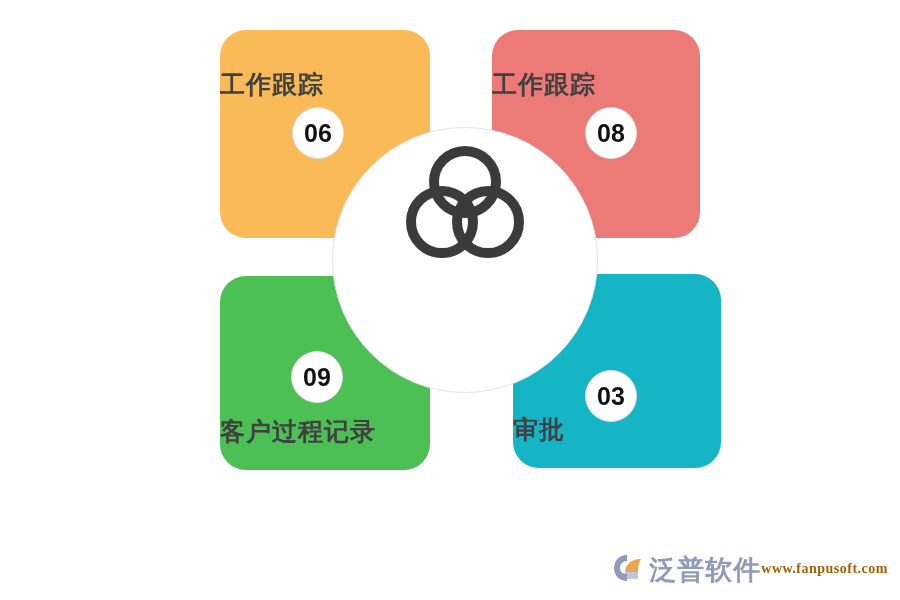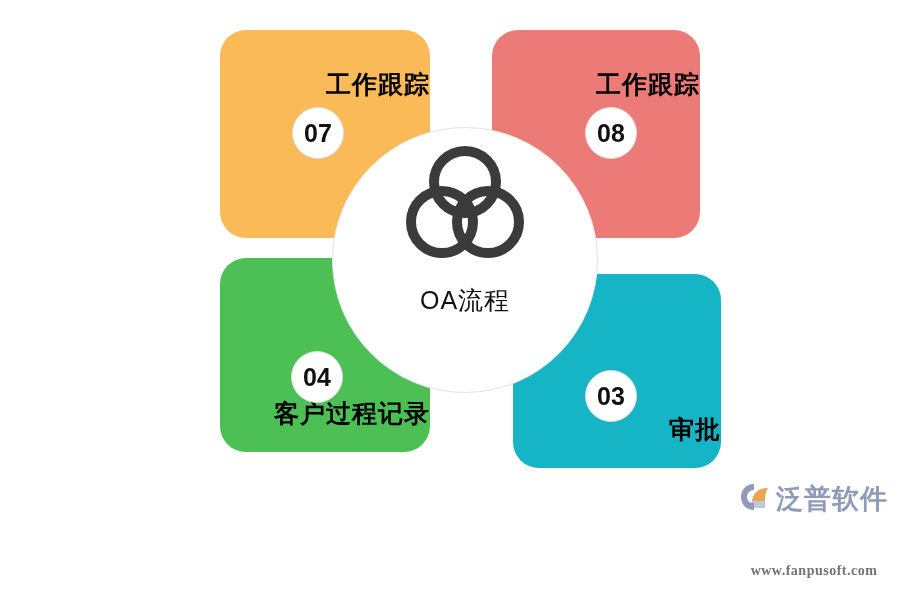--- a/index.html
+++ b/index.html
@@ -12,30 +12,30 @@
   #stage { position:relative; width:900px; height:600px; background:#ffffff; }
 
   
   .card {
     position:absolute;
     border-radius:26px;
     overflow:hidden;
   }
   #card-01 { left:220px; top:30px;  width:210px; height:208px; background:#FABA57; }
   #card-02 { left:492px; top:30px;  width:208px; height:208px; background:#EC7A77; }
-  #card-04 { left:220px; top:258px; width:210px; height:194px; background:#4CBF55; }
+  #card-04 { left:220px; top:276px; width:210px; height:194px; background:#4CBF55; }
   #card-03 { left:513px; top:274px; width:208px; height:194px; background:#15B5C6; }
 
   .card-title {
     position:absolute;
     width:100%;
-    text-align:right;
+    text-align:left;
     font-size:25px;
     font-weight:bold;
-    color:#000000;
+    color:#404040;
     letter-spacing:1px;
     white-space:nowrap;
   }
   #card-01 .card-title,
   #card-02 .card-title { top:38px; }
   #card-04 .card-title,
   #card-03 .card-title { bottom:22px; }
 
   
   .badge {
@@ -75,39 +75,38 @@
     margin-top:22px;
     font-size:25px;
     font-weight:normal;
     color:#111111;
     letter-spacing:1px;
   }
 
   
   #watermark {
     position:absolute;
-    right:12px; bottom:21px;
+    right:12px; bottom:12px;
     display:flex;
-    flex-direction:column;
+    flex-direction:row;
     align-items:center;
     z-index:6;
-    gap:48px;
   }
   #wm-row { display:flex; align-items:center; gap:4px; }
   #wm-name {
     font-size:27px;
     font-weight:bold;
     color:#8f9bb8;
     letter-spacing:1px;
   }
   #wm-url {
     font-size:14px;
     font-family:"Liberation Serif","DejaVu Serif",serif;
     font-weight:bold;
-    color:#737373;
+    color:#a16207;
     letter-spacing:0.5px;
     margin-top:-2px;
   }
 </style>
 </head>
 <body>
 
 <div id="stage">
 
   <div class="card" id="card-01">
@@ -131,27 +130,26 @@
   </div>
 
   <div id="center-circle">
     <div id="center-icon">
       <svg width="118" height="112" viewBox="0 0 118 112">
         <circle cx="59" cy="36" r="31" fill="none" stroke="#3b3b3b" stroke-width="10"></circle>
         <circle cx="36" cy="76" r="31" fill="none" stroke="#3b3b3b" stroke-width="10"></circle>
         <circle cx="82" cy="76" r="31" fill="none" stroke="#3b3b3b" stroke-width="10"></circle>
       </svg>
     </div>
-    <div id="center-label">OA流程</div>
   </div>
 
-  <div class="badge" id="badge-01">07</div>
+  <div class="badge" id="badge-01">06</div>
   <div class="badge" id="badge-02">08</div>
   <div class="badge" id="badge-03">03</div>
-  <div class="badge" id="badge-04">04</div>
+  <div class="badge" id="badge-04">09</div>
 
   <div id="watermark">
     <div id="wm-row">
       <span>
         <svg width="32" height="30" viewBox="0 0 32 30">
           <path d="M14 2 C5 2 1 9 1 15 C1 22 6 28 14 28 L14 21 C9 21 7 18 7 15 C7 11 10 8 14 8 Z" fill="#8f9bb8"></path>
           <path d="M27 6 C19 6 13 11 12 19 L25 19 C25 13 26 9 28 6 Z" fill="#e8a552"></path>
           <path d="M12 19 L25 19 L25 26 L12 26 Z" fill="#8f9bb8" opacity="0.55"></path>
         </svg>
       </span>

